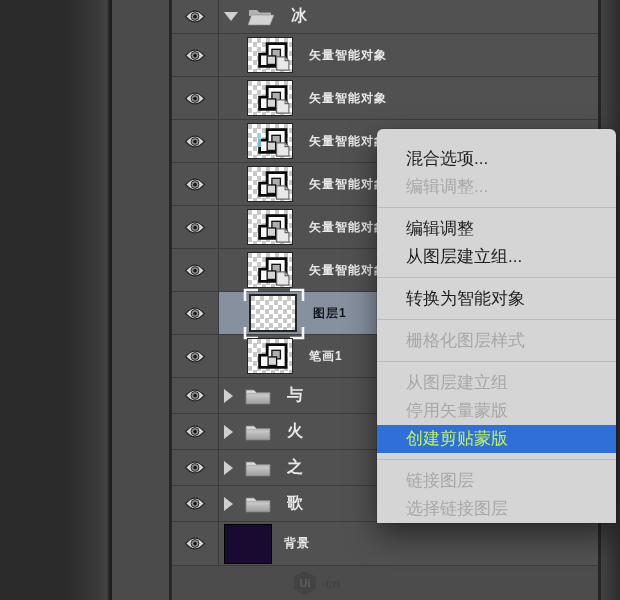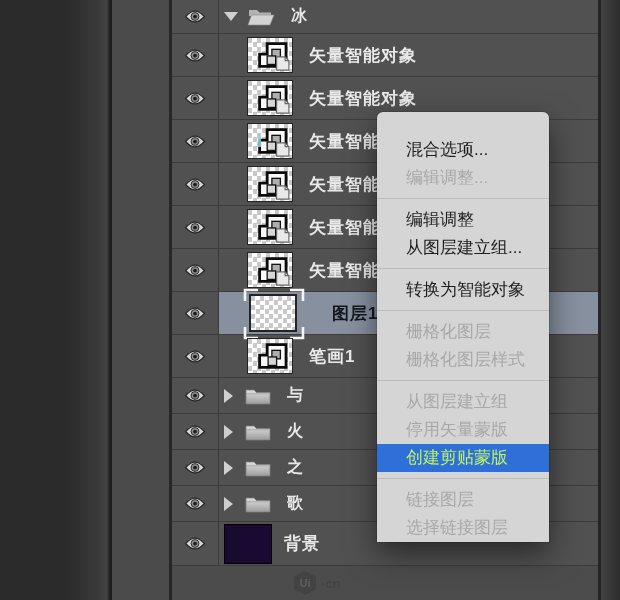--- a/index.html
+++ b/index.html
@@ -29,24 +29,24 @@
   .row-content{flex:1;display:flex;align-items:center;min-width:0;}
   .row-content.root{padding-left:5px;}
   .row-content.child{padding-left:28px;}
   .row.selected .row-content{background:var(--selected,#86909f);}
 
   .twist-down{width:0;height:0;border-left:7px solid transparent;border-right:7px solid transparent;
     border-top:9px solid #cfcfcf;margin-right:9px;flex:none;}
   .twist-right{width:0;height:0;border-top:7px solid transparent;border-bottom:7px solid transparent;
     border-left:9px solid #cfcfcf;margin-right:12px;flex:none;}
 
-  .layer-label{color:#e9e9e9;font-size:17px;font-weight:700;letter-spacing:1px;
+  .layer-label{color:#e9e9e9;font-size:12px;font-weight:700;letter-spacing:1px;
     white-space:nowrap;overflow:hidden;}
   .group-label{font-size:16px;}
-  .row.selected .layer-label{color:#14181d;margin-left:19px;}
+  .row.selected .layer-label{color:#14181d;}
 
   .thumb{position:relative;flex:none;width:46px;height:36px;box-sizing:border-box;
     border:1px solid #242424;margin-right:16px;
     background:repeating-conic-gradient(#ffffff 0% 25%,#c8c8c8 0% 50%);
     background-size:9px 9px;}
   .thumb svg.glyph{position:absolute;inset:0;width:100%;height:100%;}
   .thumb .thumb-mark{position:absolute;left:10px;top:10px;width:3px;height:13px;
     background:#8fd4e4;opacity:.85;}
   .row.selected .thumb{width:48px;height:38px;border-width:2px;margin-left:2px;}
   .brackets{position:absolute;left:-8px;top:-8px;width:62px;height:52px;overflow:visible;}
@@ -58,22 +58,22 @@
   
   .panel-footer{position:absolute;left:0;top:566px;width:426px;height:34px;
     background:#4c4c4c;display:flex;align-items:center;}
   .wm-badge{margin-left:122px;width:22px;height:24px;flex:none;
     clip-path:polygon(50% 0,100% 25%,100% 75%,50% 100%,0 75%,0 25%);
     background:#434343;color:#5f5f5f;font-size:11px;font-weight:700;
     display:flex;align-items:center;justify-content:center;}
   .wm-suffix{color:#434343;font-size:13px;font-weight:700;margin-left:5px;}
 
   
-  .context-menu{position:absolute;left:377px;top:112px;width:172px;box-sizing:border-box;
-    background:var(--menu-bg,#d5d5d5);border-radius:6px 6px 0 0;padding-top:24px;
+  .context-menu{position:absolute;left:377px;top:129px;width:239px;box-sizing:border-box;
+    background:var(--menu-bg,#d5d5d5);border-radius:6px 6px 0 0;padding-top:16px;
     box-shadow:0 12px 30px rgba(0,0,0,.5),0 0 0 1px rgba(0,0,0,.12);}
   .menu-item{height:28px;line-height:28px;padding-left:29px;font-size:17px;font-weight:500;
     color:var(--menu-text,#1d1d1d);white-space:nowrap;overflow:hidden;}
   .menu-item.disabled{color:var(--menu-disabled,#a8a8a8);}
   .menu-item.highlighted{background:var(--menu-highlight,#2e6fd8);color:#bef264;}
   .menu-sep{height:1px;background:#bcbcbc;margin:6px 0 7px 0;}
 </style>
 </head>
 <body style="--selected: #86909f; --row-bg: #515151; --panel-bg: #4c4c4c; --menu-bg: #d5d5d5; --menu-text: #1d1d1d; --menu-disabled: #a8a8a8; --menu-highlight: #2e6fd8;">
 
@@ -394,21 +394,20 @@
 
   <div class="context-menu" id="menu">
       <div class="menu-item">混合选项...</div>
       <div class="menu-item disabled">编辑调整...</div>
       <div class="menu-sep"></div>
       <div class="menu-item">编辑调整</div>
       <div class="menu-item">从图层建立组...</div>
       <div class="menu-sep"></div>
       <div class="menu-item">转换为智能对象</div>
       <div class="menu-sep"></div>
-      <div class="menu-item disabled">栅格化图层</div>
       <div class="menu-item disabled">栅格化图层样式</div>
       <div class="menu-sep"></div>
       <div class="menu-item disabled">从图层建立组</div>
       <div class="menu-item disabled">停用矢量蒙版</div>
       <div class="menu-item highlighted">创建剪贴蒙版</div>
       <div class="menu-sep"></div>
       <div class="menu-item disabled">链接图层</div>
       <div class="menu-item disabled">选择链接图层</div>
     </div>
 </div>

